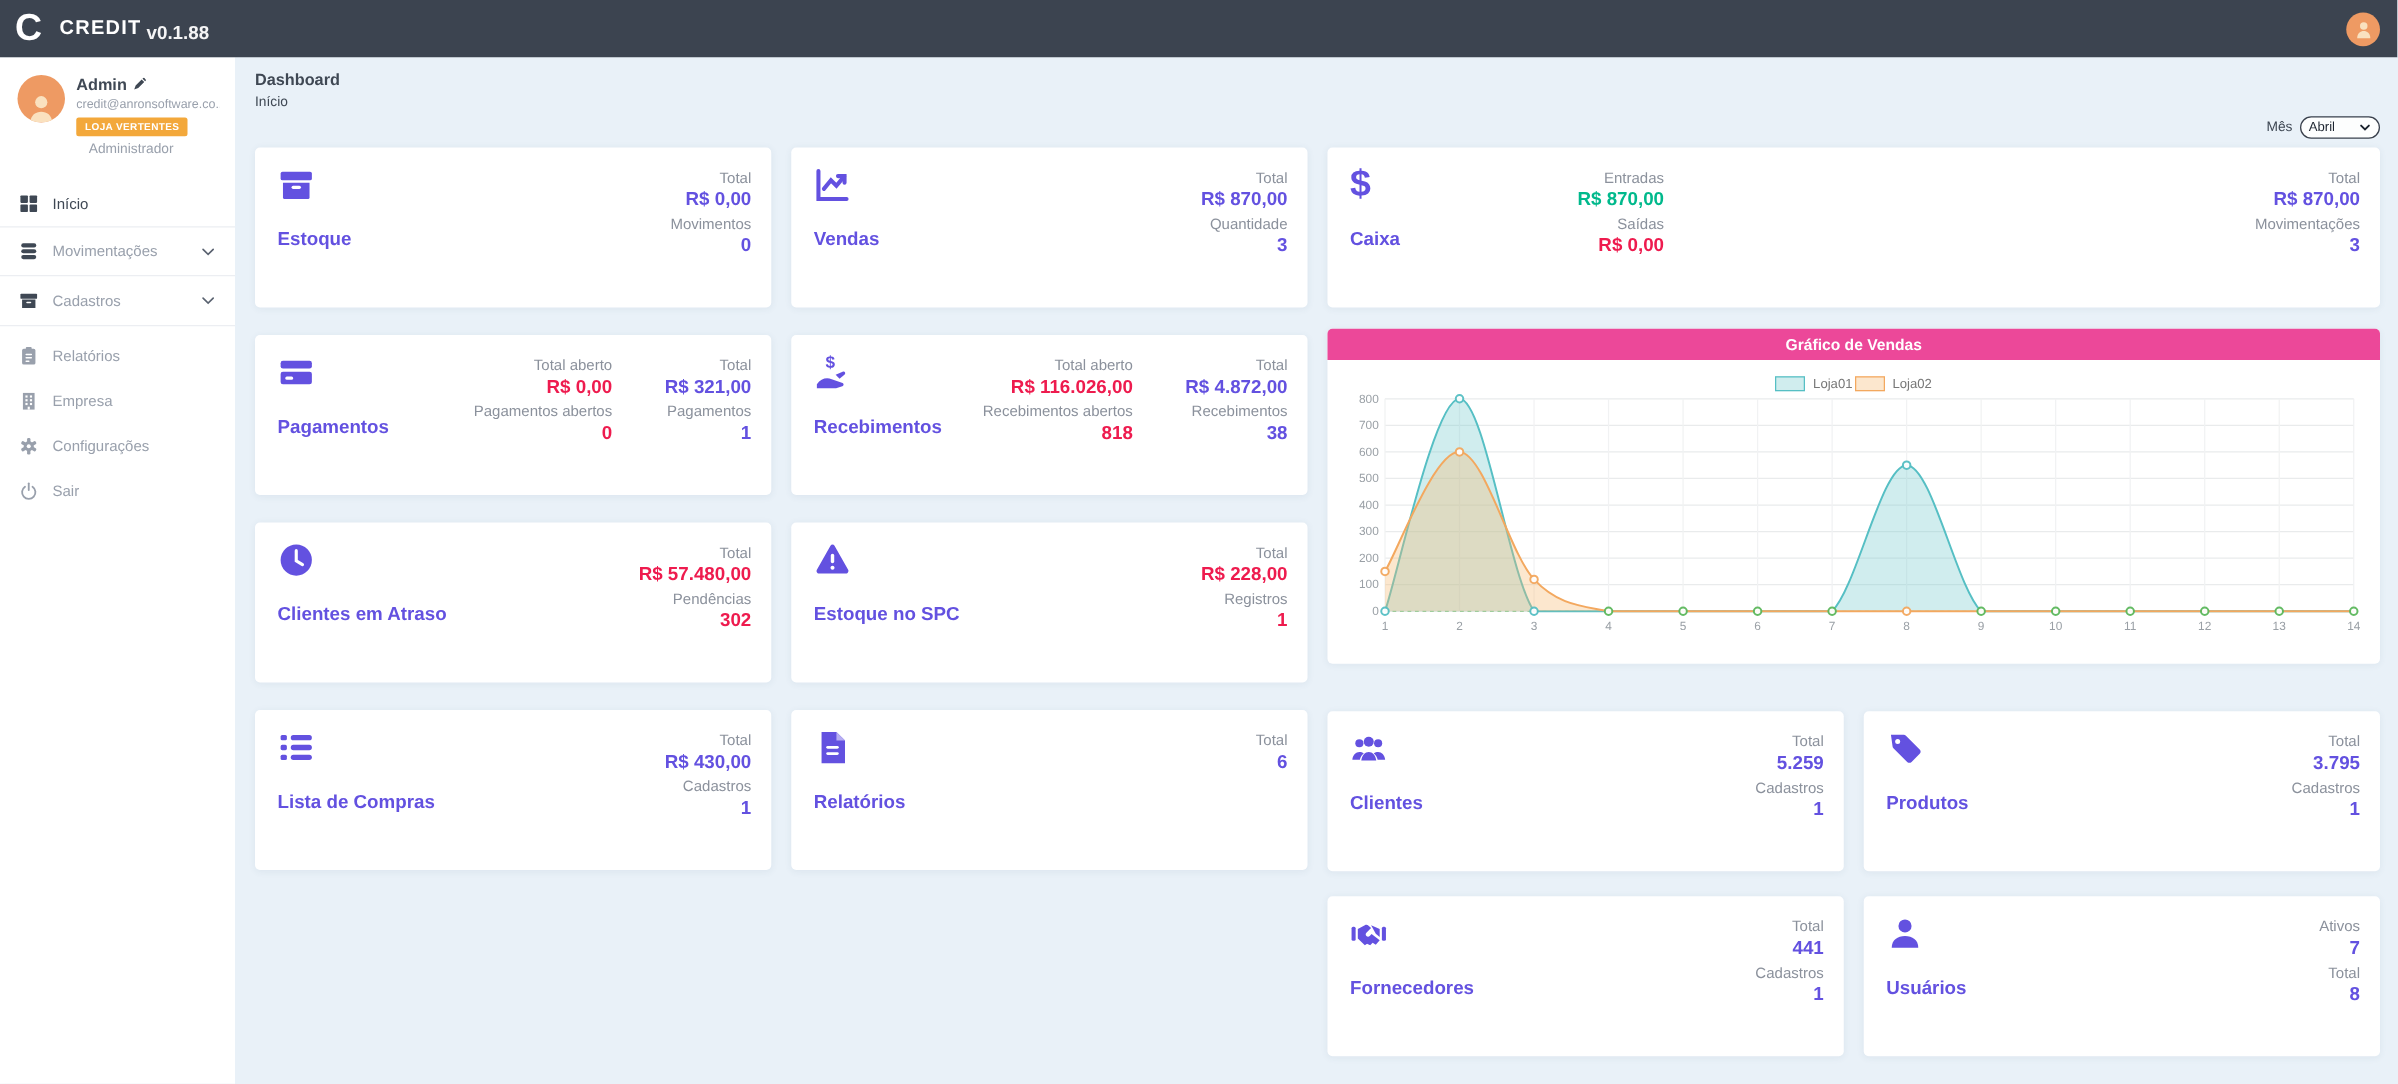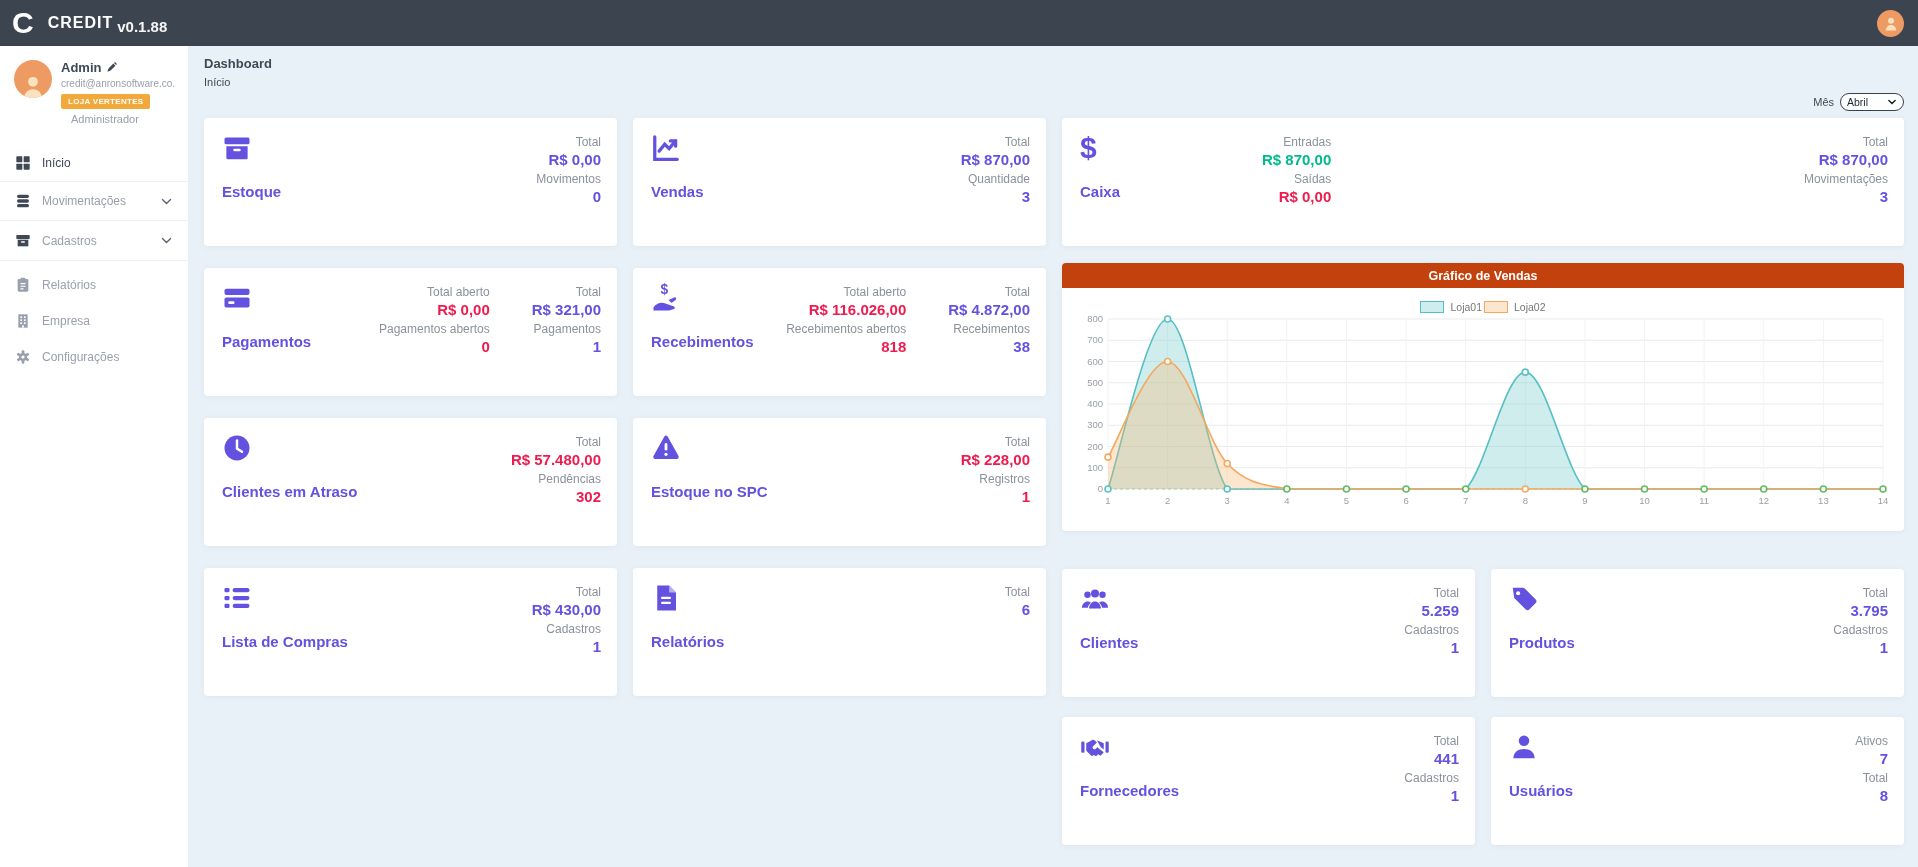--- a/index.html
+++ b/index.html
@@ -53,21 +53,21 @@
   .ctitle{position:absolute;left:18px;top:65px;font-size:15px;font-weight:bold;color:var(--accent)}
   .stats{position:absolute;top:14px;right:16px;display:flex;gap:42px}
   .stats.spread{left:200px;justify-content:space-between}
   .scol{text-align:right}
   .slabel{font-size:12px;color:var(--muted);line-height:15px;margin-top:3px}
   .sval{font-size:15px;font-weight:bold;line-height:19px}
   .v-purple{color:var(--accent)} .v-red{color:var(--red)} .v-green{color:var(--green)}
 
   
   .chart-card{height:268px;flex:none;margin:17px 0 38px 0;cursor:default}
-  .chart-header{height:25px;background:#c2410c;border-radius:4px 4px 0 0;display:flex;align-items:center;justify-content:center;color:#fff;font-size:12.5px;font-weight:bold}
+  .chart-header{height:25px;background:#ec4899;border-radius:4px 4px 0 0;display:flex;align-items:center;justify-content:center;color:#fff;font-size:12.5px;font-weight:bold}
   .legend{display:flex;justify-content:center;gap:2px;margin-top:13px}
   .legend-item{display:flex;align-items:center;gap:6px;font-size:10.5px;color:#777}
   .legend-box{width:24px;height:12px;border:1.5px solid}
   .chart-body{padding:0 16px}
   .tick{font-size:9.5px;fill:#9aa0a6;font-family:"Liberation Sans",sans-serif}
 
   .row-r{margin-bottom:20px}
 </style>
 </head>
 <body>
@@ -180,20 +180,29 @@
       <svg class="mi-icon" viewBox="0 0 24 24">
           <g fill="#99a0ac">
             <rect x="10" y="2" width="4" height="20" rx="1.5"></rect>
             <rect x="10" y="2" width="4" height="20" rx="1.5" transform="rotate(60 12 12)"></rect>
             <rect x="10" y="2" width="4" height="20" rx="1.5" transform="rotate(120 12 12)"></rect>
             <circle cx="12" cy="12" r="6"></circle>
             <circle cx="12" cy="12" r="2.4" fill="#fff"></circle>
           </g>
         </svg>
       <span>Configurações</span>
+    </div>
+    <div class="menu-item">
+      <svg class="mi-icon" viewBox="0 0 24 24">
+          <g stroke="#99a0ac" stroke-width="2.2" fill="none" stroke-linecap="round">
+            <path d="M7.5 6.5a8 8 0 1 0 9 0"></path>
+            <path d="M12 2.5v8"></path>
+          </g>
+        </svg>
+      <span>Sair</span>
     </div>
   </div>
 </div>
 
 <div class="content">
   <div class="page-title">Dashboard</div>
   <div class="breadcrumb">Início</div>
 
   <div class="month-row">
     <span class="month-label">Mês</span>

